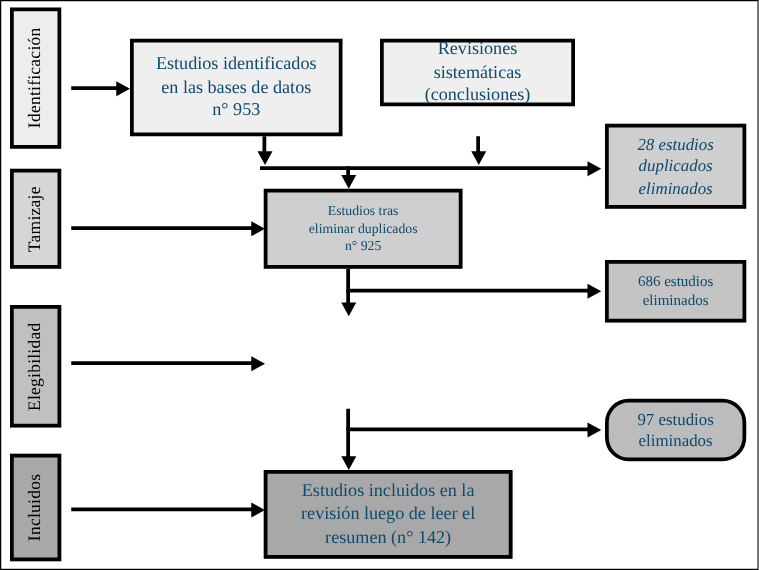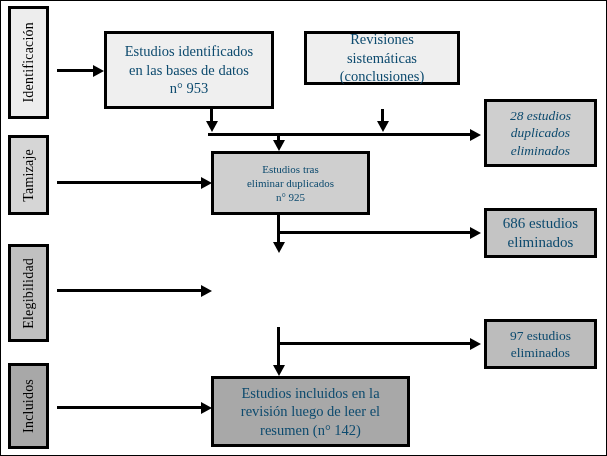--- a/index.html
+++ b/index.html
@@ -136,26 +136,26 @@
 revisión luego de leer el
 resumen (n° 142)</span>
   </div>
 
   <div class="box" style="left:483px; top:98px; width:113px; height:68px; background:#cfcfcf; font-size:13.5px;font-style:italic;">
     <span class="txt">28 estudios
 duplicados
 eliminados</span>
   </div>
 
-  <div class="box" style="left:483px; top:207px; width:113px; height:50px; background:#c4c4c4; font-size:15px;">
+  <div class="box" style="left:483px; top:207px; width:113px; height:50px; background:#c4c4c4; font-size:12px;">
     <span class="txt">686 estudios
 eliminados</span>
   </div>
 
-  <div class="box" style="left:483px; top:318px; width:113px; height:50px; background:#bcbcbc; font-size:13.5px;">
+  <div class="box" style="left:483px; top:318px; width:113px; height:50px; background:#bcbcbc; font-size:13.5px;border-radius:19px;">
     <span class="txt">97 estudios
 eliminados</span>
   </div>
 
   <div class="vline" style="left:209px; top:108px; height:14px;"></div>
   <div class="arrow-d" style="left:204.5px; top:120px;"></div>
 
   <div class="vline" style="left:380px; top:108px; height:14px;"></div>
   <div class="arrow-d" style="left:375.5px; top:120px;"></div>
 

